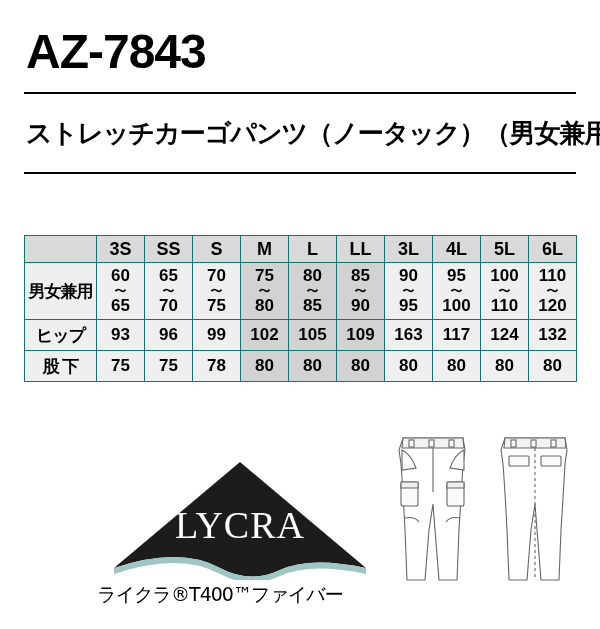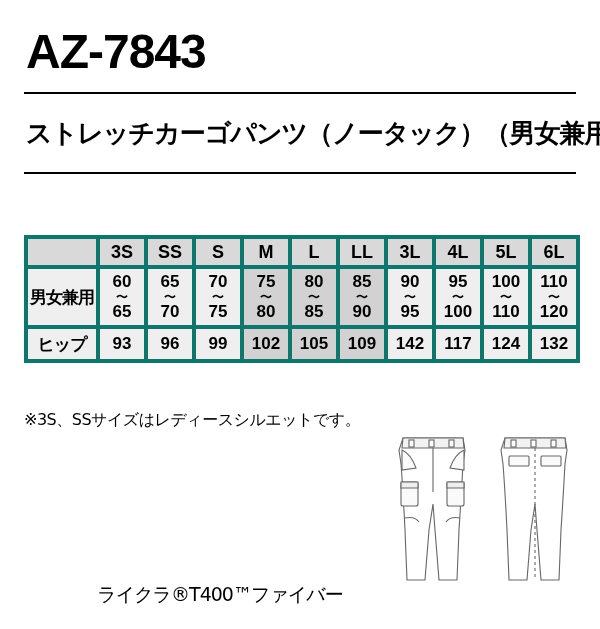--- a/index.html
+++ b/index.html
@@ -77,21 +77,21 @@
   
   .size-table {
     position: absolute;
     left: 24px;
     top: 225px;
     width: 552px;
     border-collapse: collapse;
     table-layout: fixed;
   }
   .size-table td, .size-table th {
-    border: 4px solid #0f766e;
+    border: 1px solid #0f766e;
     text-align: center;
     vertical-align: middle;
     font-size: 17px;
     font-weight: bold;
     padding: 0;
     font-family: "Liberation Sans", "DejaVu Sans", sans-serif;
   }
   .size-table .hdr-row td {
     background: #d9d9d9;
     height: 26px;
@@ -254,31 +254,51 @@
       </tr>
 
       <tr class="data-row">
         <td class="rowlabel">ヒップ</td>
         <td class="cell-l">93</td>
         <td class="cell-l">96</td>
         <td class="cell-l">99</td>
         <td class="cell-d">102</td>
         <td class="cell-d">105</td>
         <td class="cell-d">109</td>
-        <td class="cell-l">142</td>
+        <td class="cell-l">163</td>
         <td class="cell-l">117</td>
         <td class="cell-l">124</td>
         <td class="cell-l">132</td>
       </tr>
 
+      <tr class="data-row">
+        <td class="rowlabel">股 下</td>
+        <td class="cell-l">75</td>
+        <td class="cell-l">75</td>
+        <td class="cell-l">78</td>
+        <td class="cell-d">80</td>
+        <td class="cell-d">80</td>
+        <td class="cell-d">80</td>
+        <td class="cell-l">80</td>
+        <td class="cell-l">80</td>
+        <td class="cell-l">80</td>
+        <td class="cell-l">80</td>
+      </tr>
     </tbody>
   </table>
 
-  <div class="note">※3S、SSサイズはレディースシルエットです。</div>
-
+
+  <div class="lycra-wrap">
+    <svg width="260" height="120" viewBox="0 0 260 120">
+      <path d="M130 2 L256 108 Q200 96 170 110 Q140 124 110 108 Q70 86 4 108 Z" fill="#1c1c1c"></path>
+      <path d="M4 108 Q70 86 110 108 Q140 124 170 110 Q200 96 256 108 L256 114 Q200 102 170 116 Q140 130 110 114 Q70 92 4 114 Z" fill="#9fc6c4"></path>
+      <text x="130" y="78" text-anchor="middle" fill="#ffffff" font-family="'Liberation Serif','DejaVu Serif',serif" font-size="38" letter-spacing="1">LYCRA</text>
+      <text x="224" y="78" fill="#ffffff" font-family="'Liberation Serif','DejaVu Serif',serif" font-size="12">®</text>
+    </svg>
+  </div>
 
   <div class="lycra-caption">ライクラ®T400™ファイバー</div>
 
   <div class="illus">
     <svg width="200" height="160" viewBox="0 0 200 160">
       <g fill="#ffffff" stroke="#666666" stroke-width="1.1">
         <path d="M18 8 L78 8 L80 20 L78 34 Q76 70 74 100 L72 150 L54 150 L50 100 L48 74 L44 100 L40 150 L22 150 L20 100 Q18 60 16 34 L14 20 Z"></path>
         <path d="M18 8 L78 8 L79 18 L17 18 Z" fill="#f2f2f2"></path>
         <rect x="24" y="10" width="5" height="7" fill="#ffffff"></rect>
         <rect x="44" y="10" width="5" height="7" fill="#ffffff"></rect>

